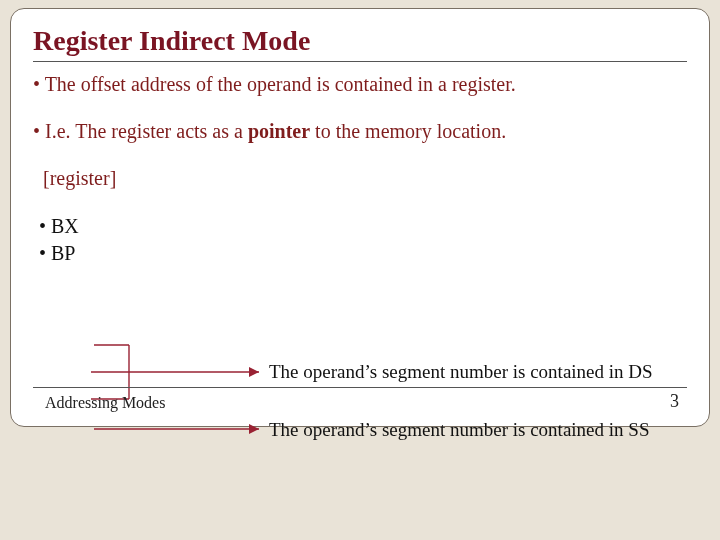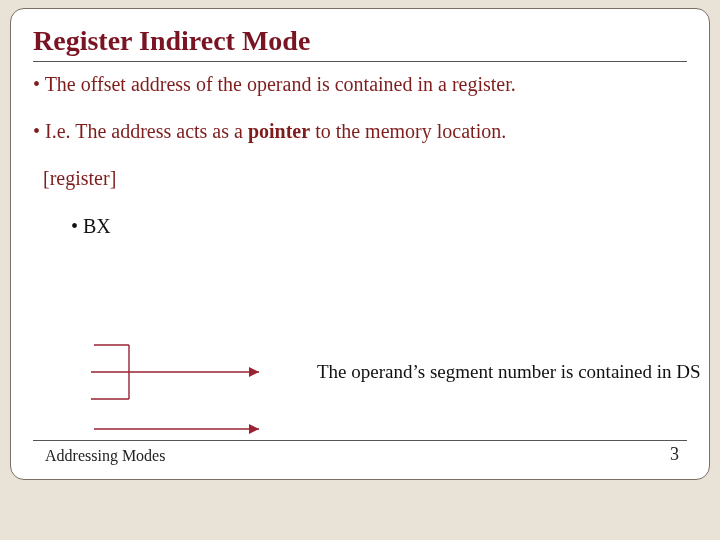--- a/index.html
+++ b/index.html
@@ -8,21 +8,21 @@
     font-family: Georgia, 'Times New Roman', serif;
     background: #e9e3d7;
     position: relative;
     overflow: hidden;
   }
   .slide {
     position: absolute;
     left: 10px;
     top: 8px;
     width: 700px;
-    height: 472px;
+    height: 419px;
     background: #ffffff;
     border: 1px solid #7a7064;
     border-radius: 14px;
     padding: 16px 22px 12px 22px;
   }
   .title {
     font-size: 28px;
     font-weight: bold;
     color: #7a1423;
     margin-bottom: 3px;
@@ -43,21 +43,21 @@
   .bullet {
     font-size: 20px;
     color: #7f1d1d;
     line-height: 1.25;
     margin: 10px 0 22px 0;
   }
   .bullet.tight { margin-bottom: 4px; }
   .sub {
     font-size: 20px;
     color: #111;
-    margin-left: 38px;
+    margin-left: 6px;
     line-height: 1.35;
   }
   .bold { font-weight: bold; margin-top: 40px; }
   .footer-left {
     position: absolute;
     left: 34px;
     bottom: 14px;
     font-size: 16px;
     color: #222;
     text-align: center;
@@ -67,50 +67,51 @@
     right: 30px;
     bottom: 14px;
     font-size: 18px;
     color: #222;
   }
   .callout {
     position: absolute;
     font-size: 19px;
     color: #111;
     white-space: nowrap;
-    margin-left: 48px;
   }
   svg.diagram {
     position: absolute;
     pointer-events: none;
   }
 </style>
 </head>
 <body>
 
 <div class="slide">
 
   <div class="title">Register Indirect Mode</div>
   <hr class="hr-thin">
 
   <div class="bullet">
     • <span>The offset address of the operand is contained in a register.</span>
   </div>
 
   <div class="bullet">
-    • <span>I.e. The address acts as a </span><span class="bold">pointer</span><span> to the memory location.</span>
+    • <span>I.e. The register acts as a </span><span class="bold">pointer</span><span> to the memory location.</span>
   </div>
 
   <div class="bullet" style="margin-top:5px;">
     &nbsp;&nbsp;<span>[register]</span>
   </div>
 
   <div class="sub">• <span>BX</span></div>
+  <div class="sub">• <span>BP</span></div>
 
   <div class="callout" style="left:258px; top:352px;">The operand’s segment number is contained in DS</div>
+  <div class="callout" style="left:258px; top:410px;">The operand’s segment number is contained in SS</div>
 
   <svg class="diagram" style="left:0; top:0;" width="700" height="520" viewBox="0 0 700 520">
     <g stroke="#992233" stroke-width="1.4" fill="none">
 
       <line x1="83" y1="336" x2="118" y2="336"></line>
       <line x1="118" y1="336" x2="118" y2="390"></line>
       <line x1="80" y1="363" x2="118" y2="363"></line>
       <line x1="80" y1="390" x2="118" y2="390"></line>
       <line x1="118" y1="363" x2="248" y2="363"></line>
       <polygon points="248,363 238,358 238,368" fill="#992233" stroke="none"></polygon>

